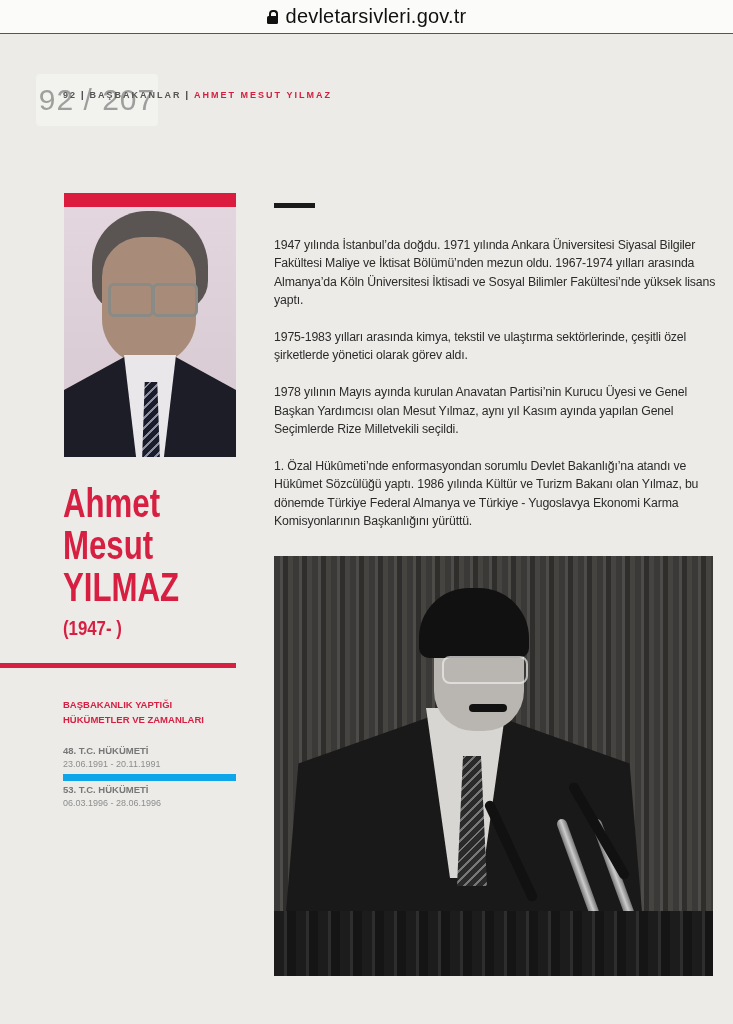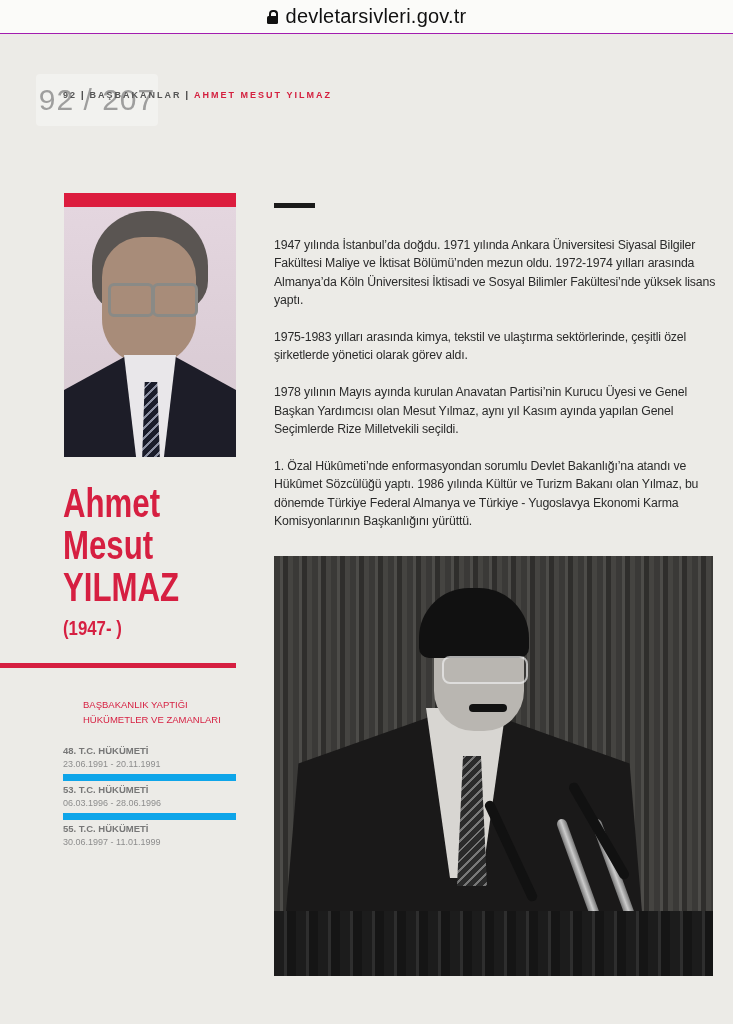--- a/index.html
+++ b/index.html
@@ -75,21 +75,21 @@
     position: absolute; left: 63px; top: 616px;
     color: #d61f41; font-weight: bold; font-size: 21px;
     transform: scaleX(0.8); transform-origin: left top;
   }
   .red-rule {
     position: absolute; left: 0; top: 663px; width: 236px; height: 5px;
     background: #d61f41;
   }
   .gov-title {
     position: absolute; left: 63px; top: 697px;
-    color: #d61f41; font-weight: normal; font-size: 9.5px; line-height: 15px; margin-left: 20px;
+    color: #d61f41; font-weight: bold; font-size: 9.5px; line-height: 15px;
   }
   .gov-list { position: absolute; left: 63px; top: 742px; width: 173px; }
   .gov-item { padding: 2px 0 3px; border-bottom: 7px solid #0ea5e9; }
   .gov-item:last-child { border-bottom: none; }
   .gov-name { font-size: 9.5px; font-weight: bold; color: #777; line-height: 14px; }
   .gov-dates { font-size: 9px; color: #8d8d8d; line-height: 13px; }
 
   .dash {
     position: absolute; left: 274px; top: 203px; width: 41px; height: 5px; background: #1a1a1a;
   }
@@ -166,30 +166,26 @@
 
 <div class="gov-list">
   <div class="gov-item">
     <div class="gov-name">48. T.C. HÜKÜMETİ</div>
     <div class="gov-dates">23.06.1991 - 20.11.1991</div>
   </div>
   <div class="gov-item">
     <div class="gov-name">53. T.C. HÜKÜMETİ</div>
     <div class="gov-dates">06.03.1996 - 28.06.1996</div>
   </div>
-  <div class="gov-item">
-    <div class="gov-name">55. T.C. HÜKÜMETİ</div>
-    <div class="gov-dates">30.06.1997 - 11.01.1999</div>
-  </div>
 </div>
 
 <div class="dash"></div>
 
 <div class="bio">
-  <p>1947 yılında İstanbul’da doğdu. 1971 yılında Ankara Üniversitesi Siyasal Bilgiler Fakültesi Maliye ve İktisat Bölümü’nden mezun oldu. 1972-1974 yılları arasında Almanya’da Köln Üniversitesi İktisadi ve Sosyal Bilimler Fakültesi’nde yüksek lisans yaptı.</p>
+  <p>1947 yılında İstanbul’da doğdu. 1971 yılında Ankara Üniversitesi Siyasal Bilgiler Fakültesi Maliye ve İktisat Bölümü’nden mezun oldu. 1967-1974 yılları arasında Almanya’da Köln Üniversitesi İktisadi ve Sosyal Bilimler Fakültesi’nde yüksek lisans yaptı.</p>
   <p>1975-1983 yılları arasında kimya, tekstil ve ulaştırma sektörlerinde, çeşitli özel şirketlerde yönetici olarak görev aldı.</p>
   <p>1978 yılının Mayıs ayında kurulan Anavatan Partisi’nin Kurucu Üyesi ve Genel Başkan Yardımcısı olan Mesut Yılmaz, aynı yıl Kasım ayında yapılan Genel Seçimlerde Rize Milletvekili seçildi.</p>
   <p>1. Özal Hükûmeti’nde enformasyondan sorumlu Devlet Bakanlığı’na atandı ve Hükûmet Sözcülüğü yaptı. 1986 yılında Kültür ve Turizm Bakanı olan Yılmaz, bu dönemde Türkiye Federal Almanya ve Türkiye - Yugoslavya Ekonomi Karma Komisyonlarının Başkanlığını yürüttü.</p>
 </div>
 
 <div class="photo" title="Black and white photo of Mesut Yılmaz speaking at a podium with microphones">
   <div class="ph-suit"></div>
   <div class="ph-shirt"></div>
   <div class="ph-tie"></div>
   <div class="ph-face"></div>

